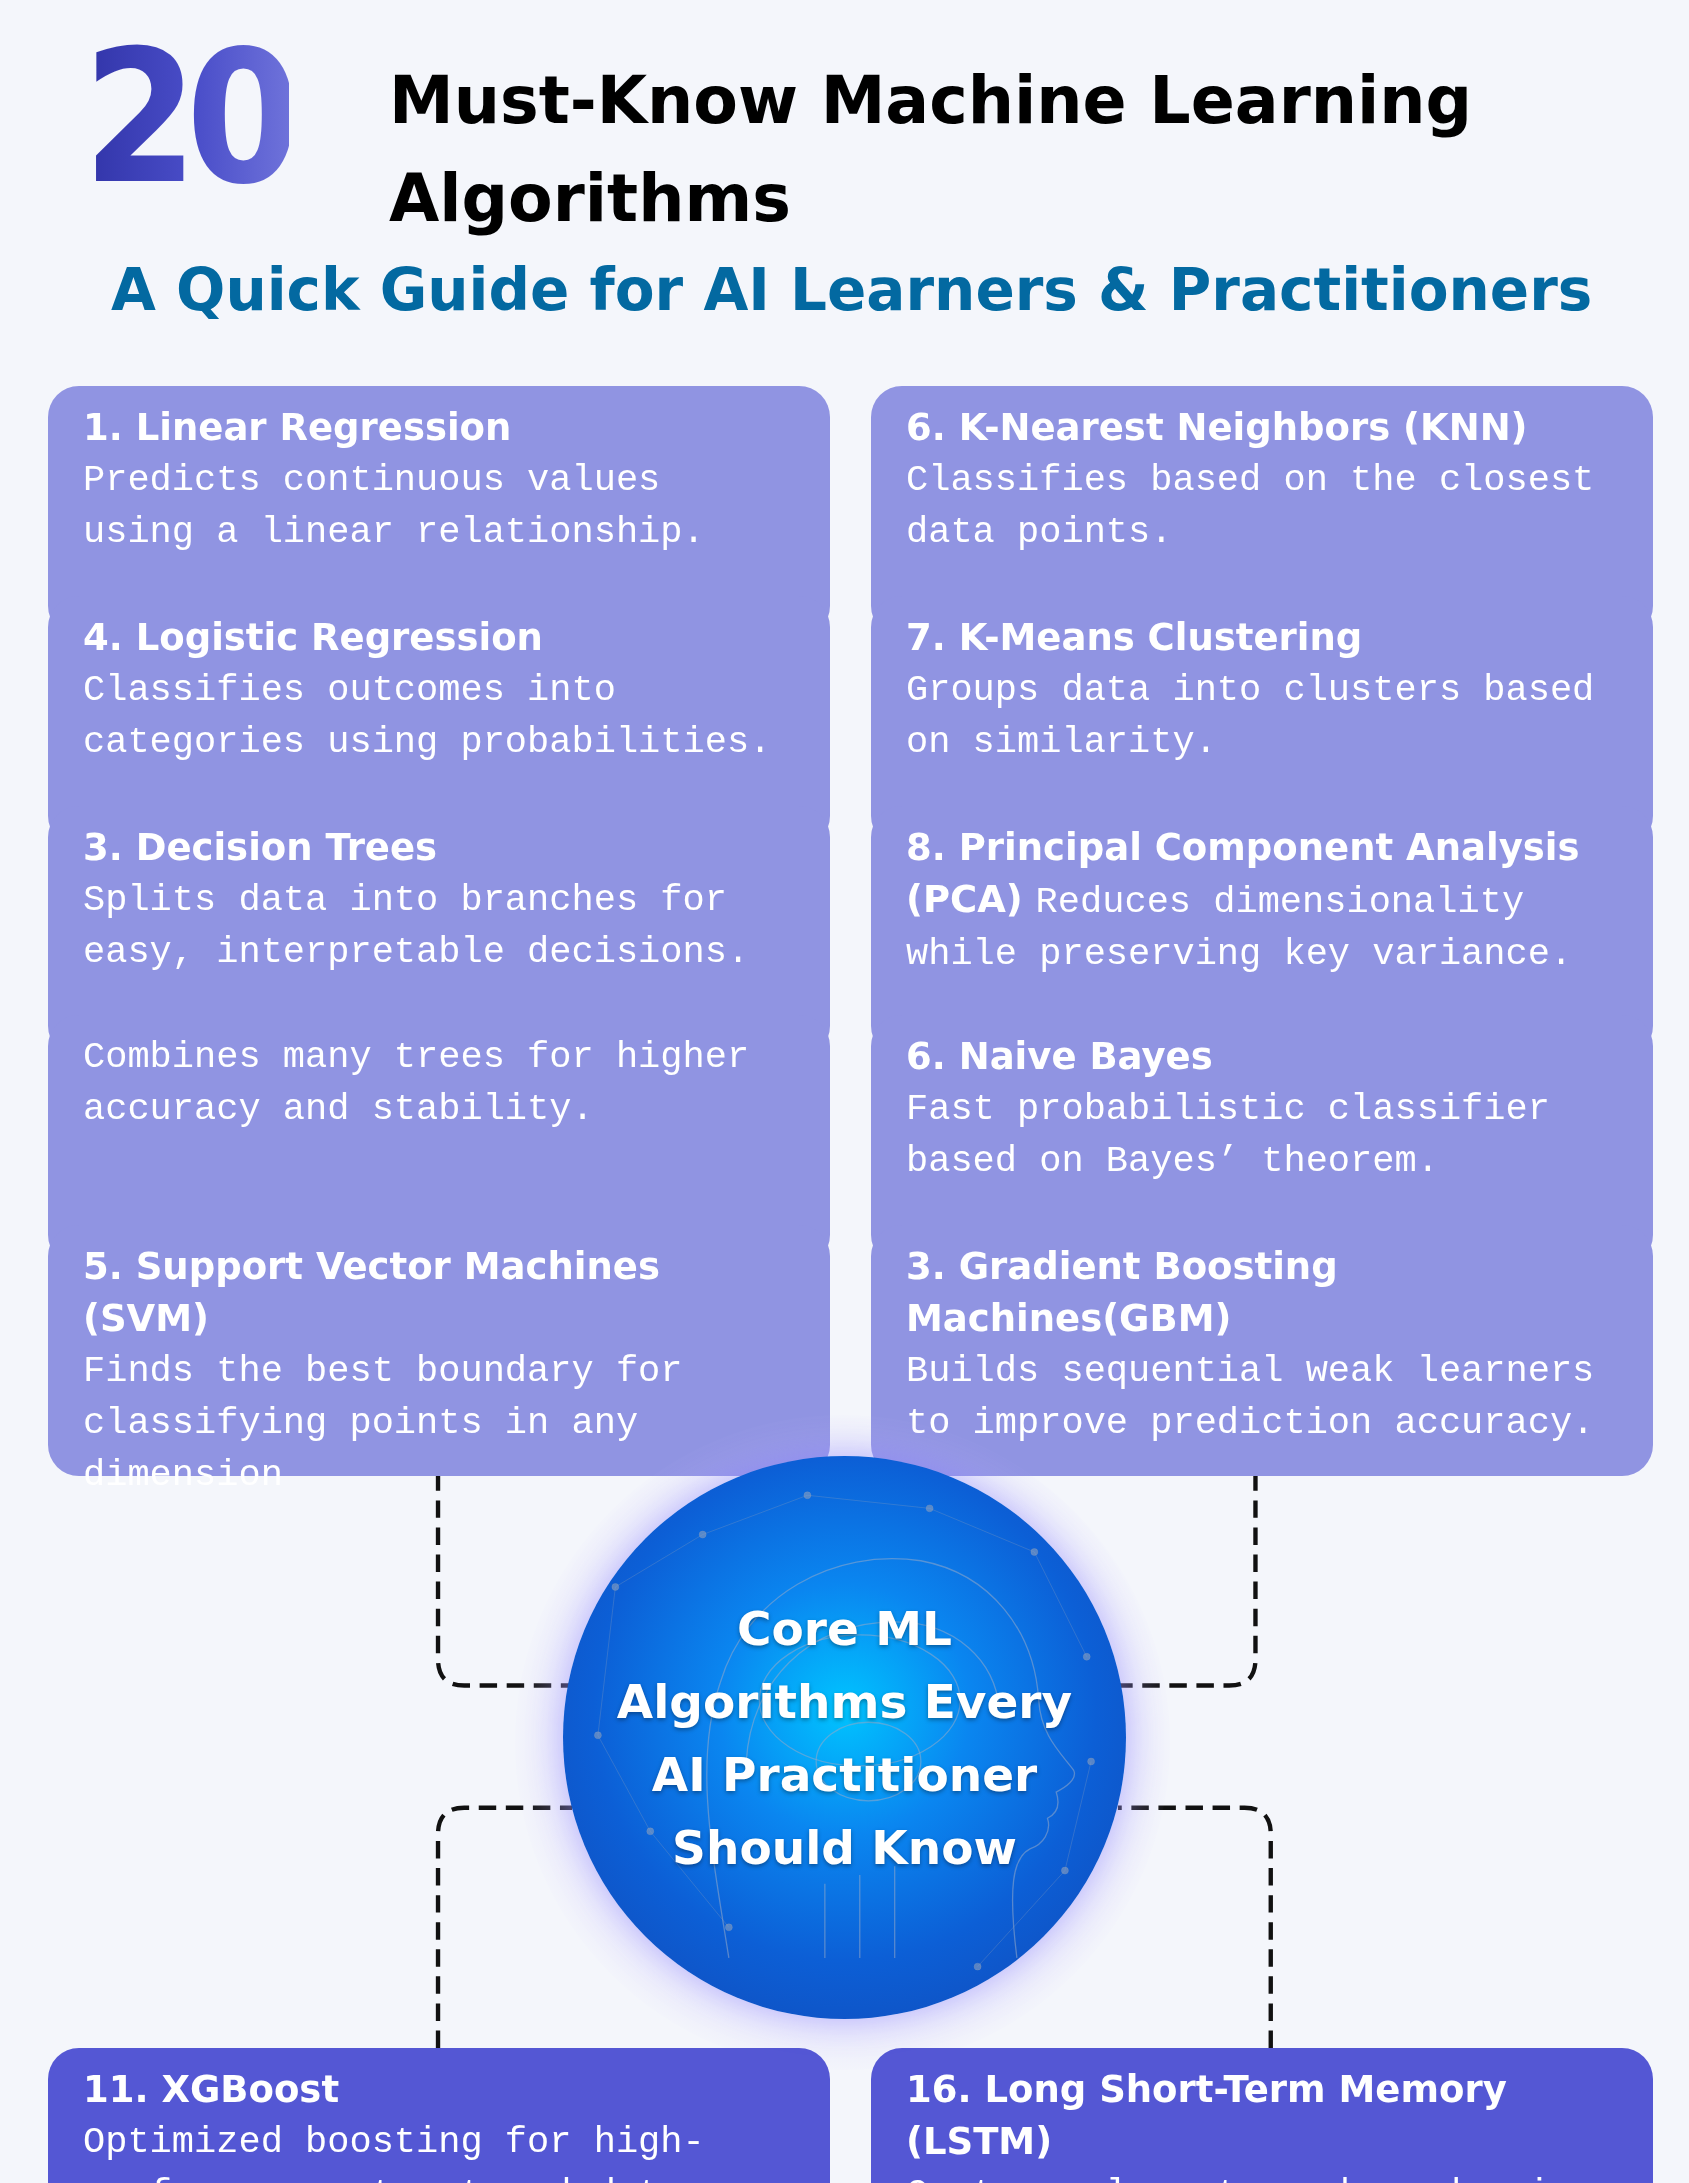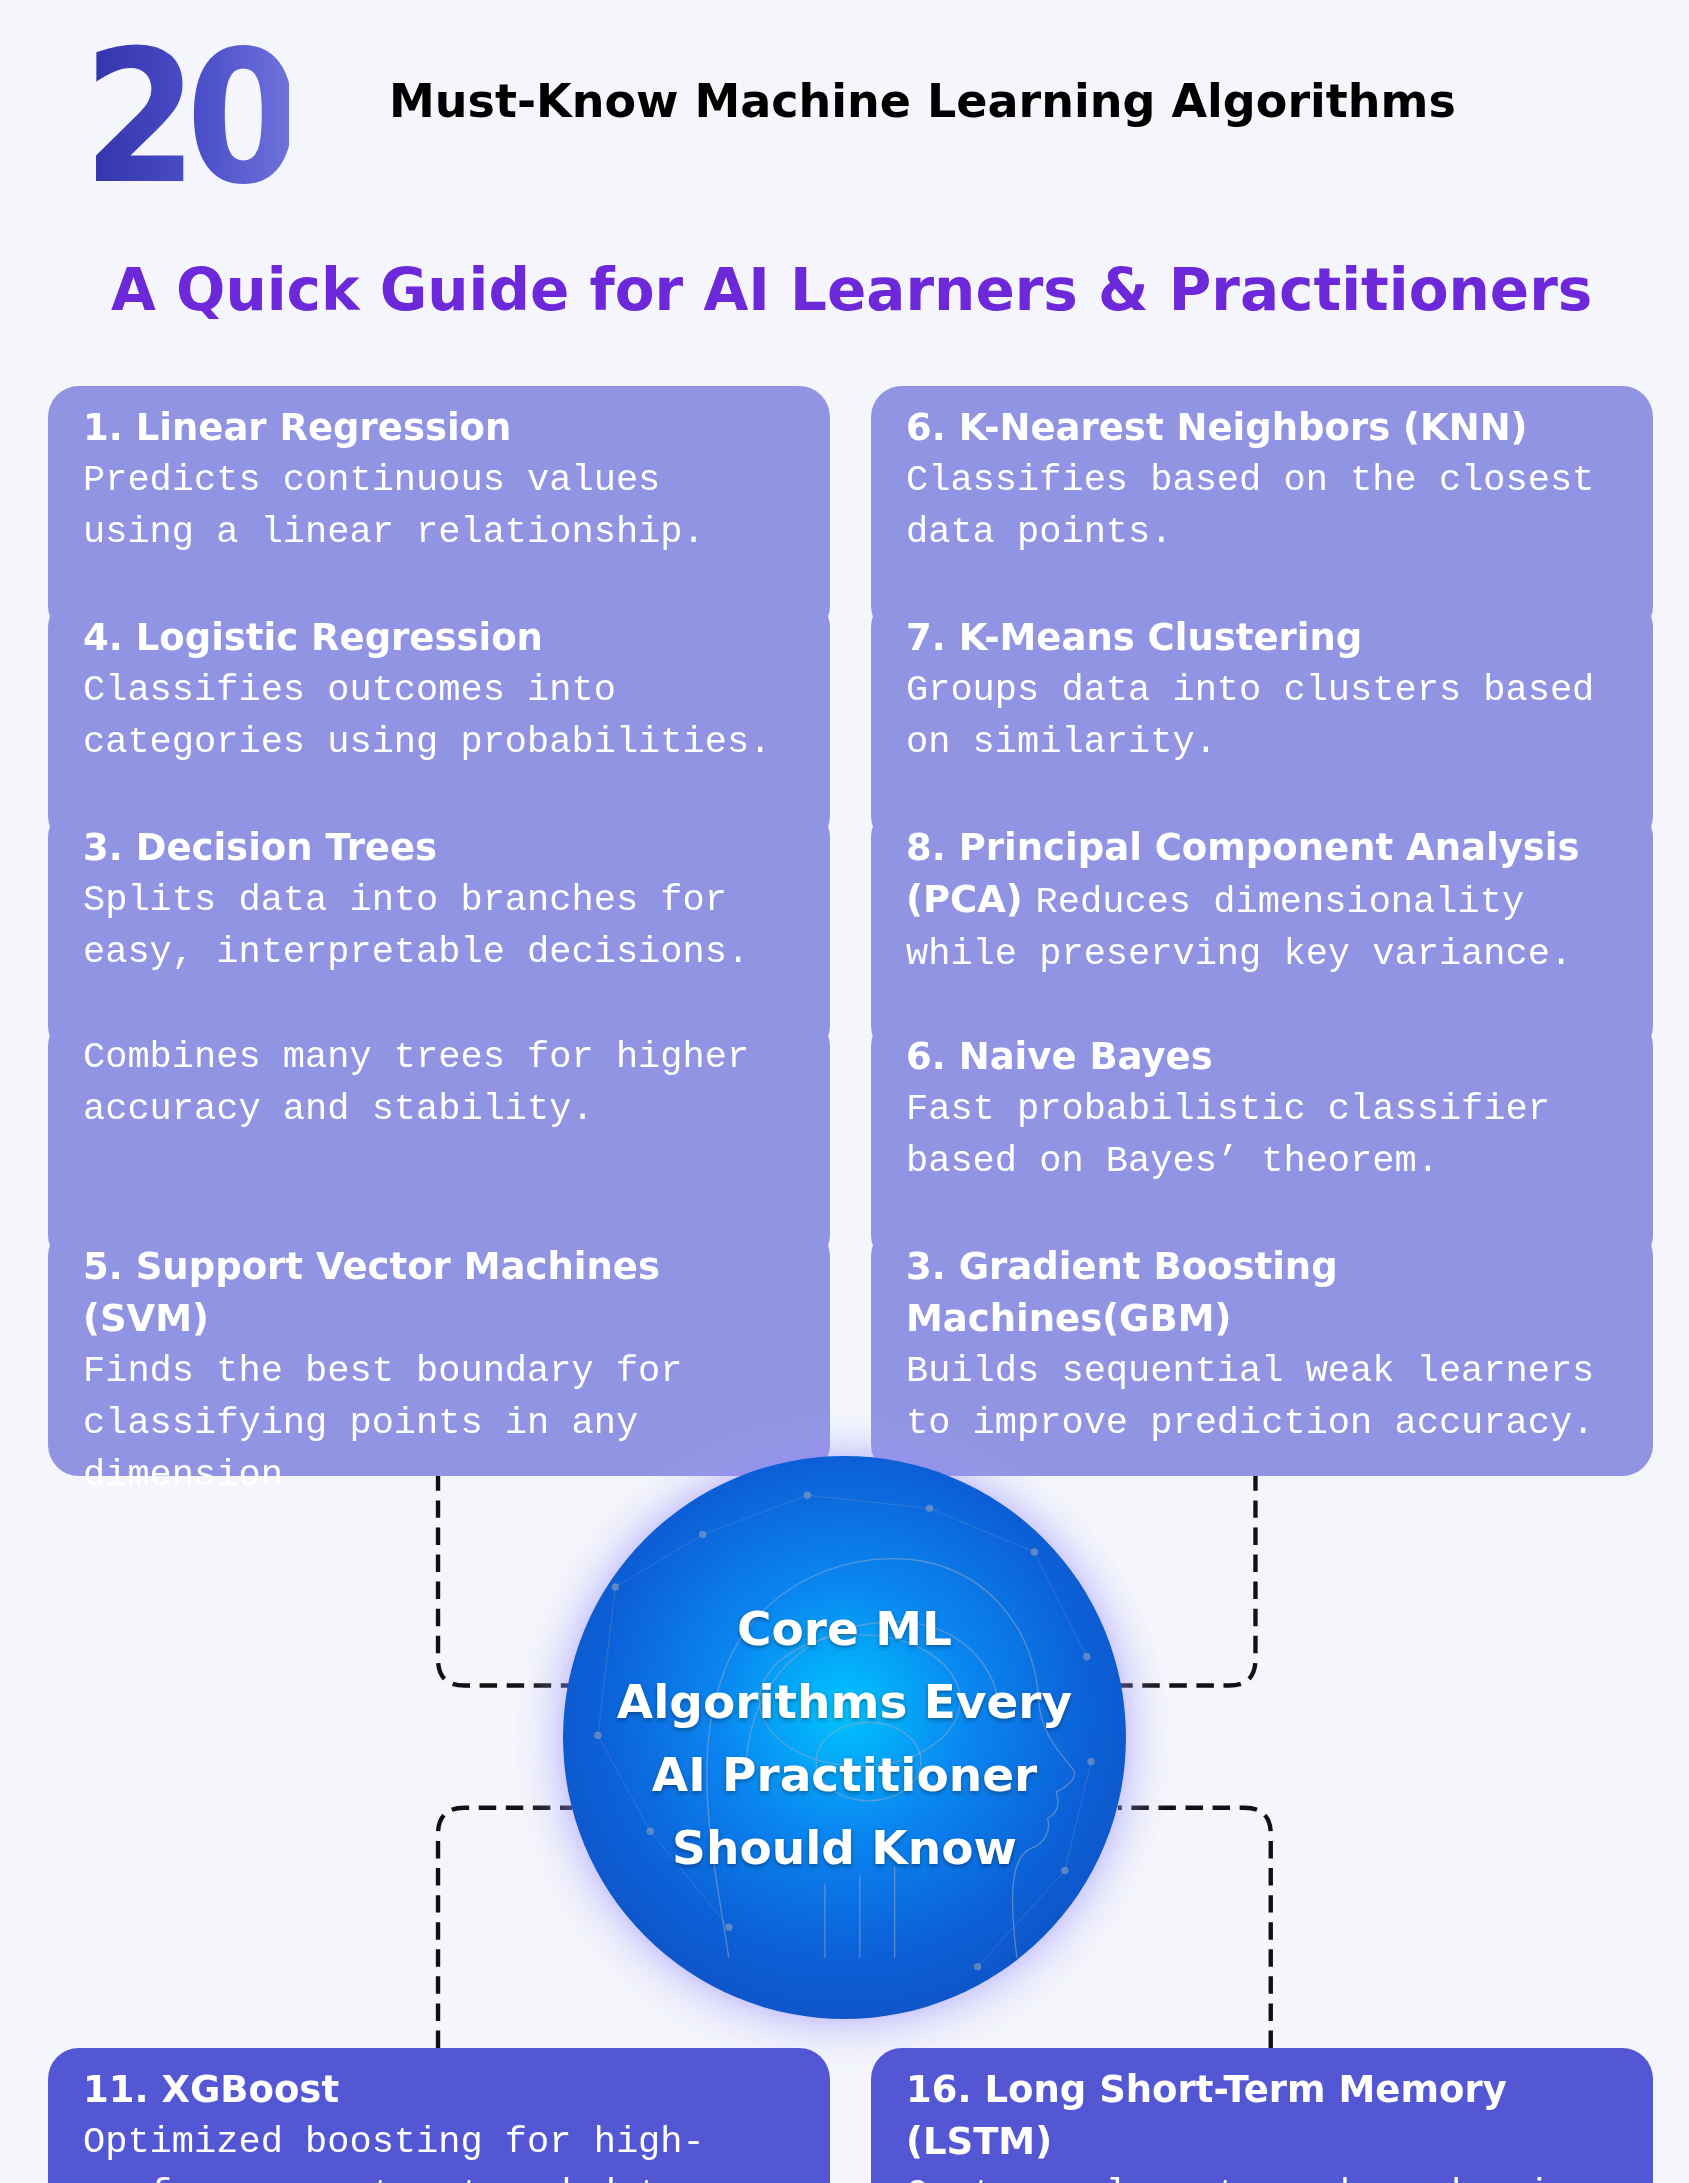--- a/index.html
+++ b/index.html
@@ -10,26 +10,26 @@
     position: absolute; left: 83px; top: 26px;
     font-family: "DejaVu Sans", sans-serif; font-weight: bold;
     font-size: 183px; line-height: 183px; letter-spacing: -13px;
     background: linear-gradient(90deg, #3134A8 0%, #4A4EC9 55%, #6E72DA 100%);
     -webkit-background-clip: text; background-clip: text; color: transparent;
     transform: scaleX(0.9); transform-origin: left top;
   }
   .hdr-title {
     position: absolute; left: 389px; top: 52px; width: 1266px;
     font-family: "DejaVu Sans", sans-serif; font-weight: bold;
-    font-size: 46px; line-height: 98px; color: #000;
+    font-size: 65px; line-height: 98px; color: #000;
   }
   .hdr-sub {
     position: absolute; left: 111px; top: 253px; width: 1485px;
     font-family: "DejaVu Sans", sans-serif; font-weight: bold;
-    font-size: 58px; line-height: 74px; color: #6d28d9; white-space: nowrap;
+    font-size: 58px; line-height: 74px; color: #0369a1; white-space: nowrap;
   }
 
   .card {
     position: absolute; width: 782px; height: 251px;
     border-radius: 31px; padding: 15.7px 35px 0 35px; color: #fff;
     font-family: "DejaVu Sans", sans-serif; z-index: 2;
   }
   .card.top { background: #9094E2; }
   .card.bot { background: #5457D4; }
   .card .t { font-weight: bold; font-size: 37px; line-height: 52px; display: inline; }

